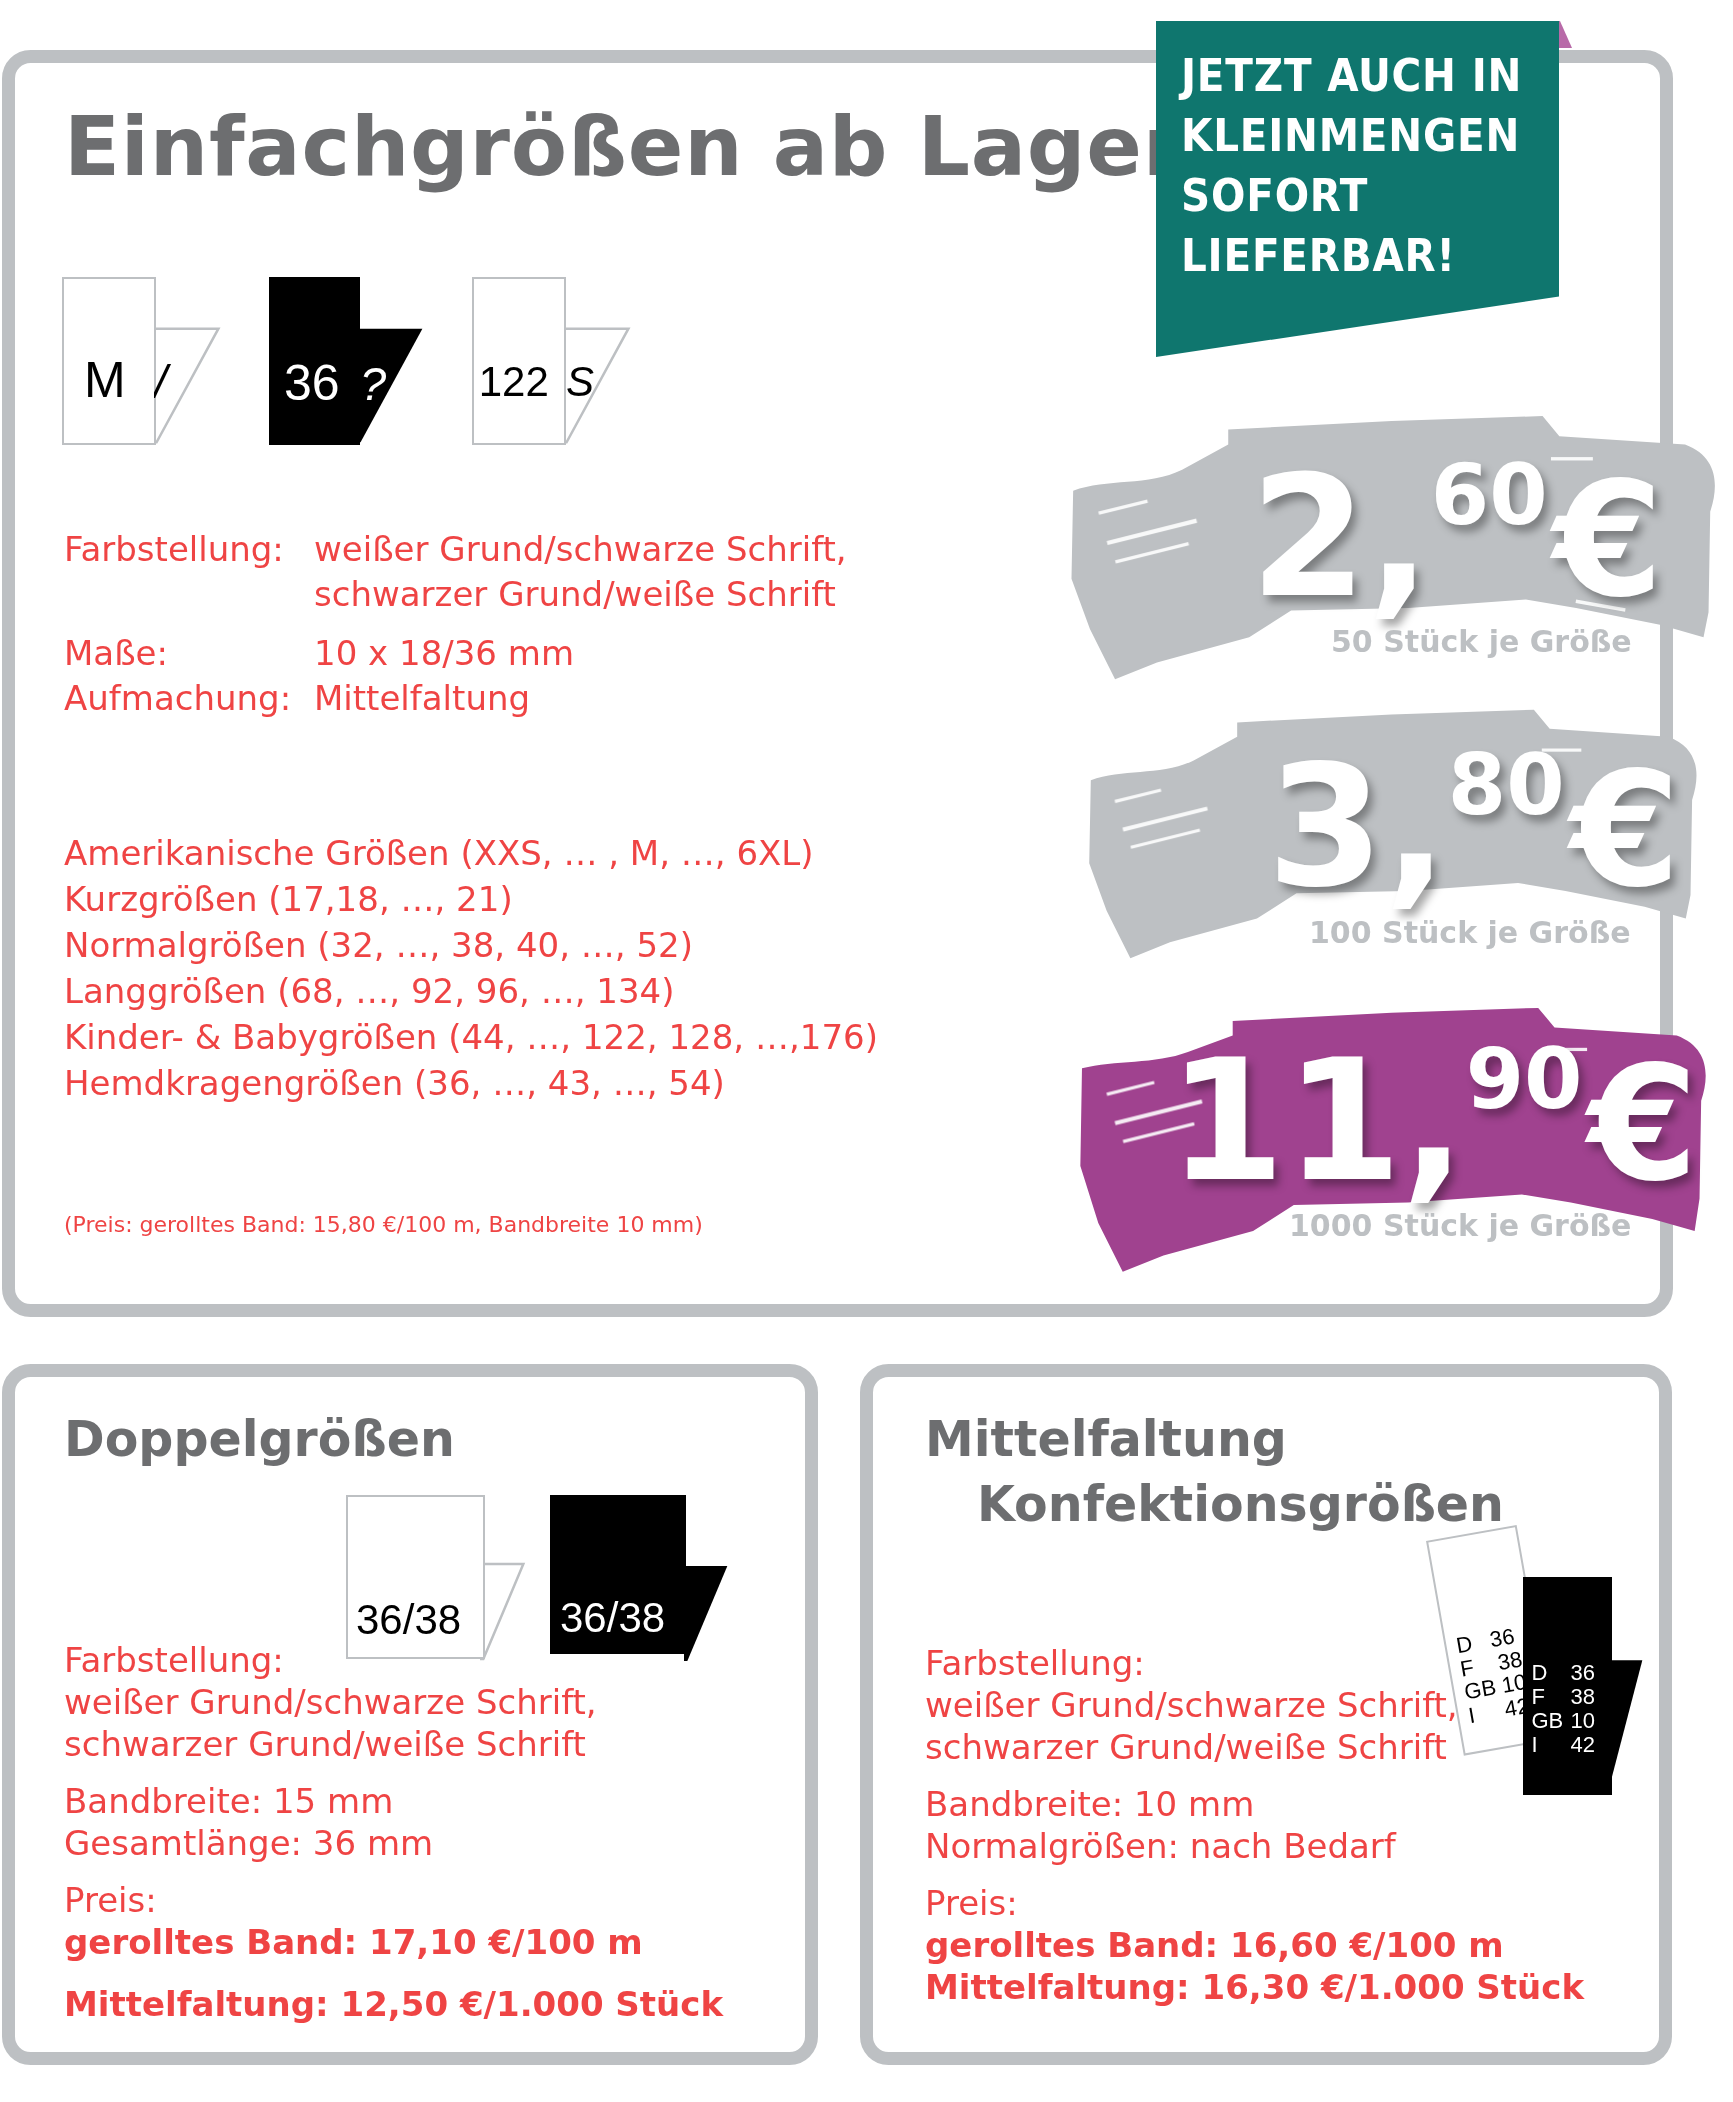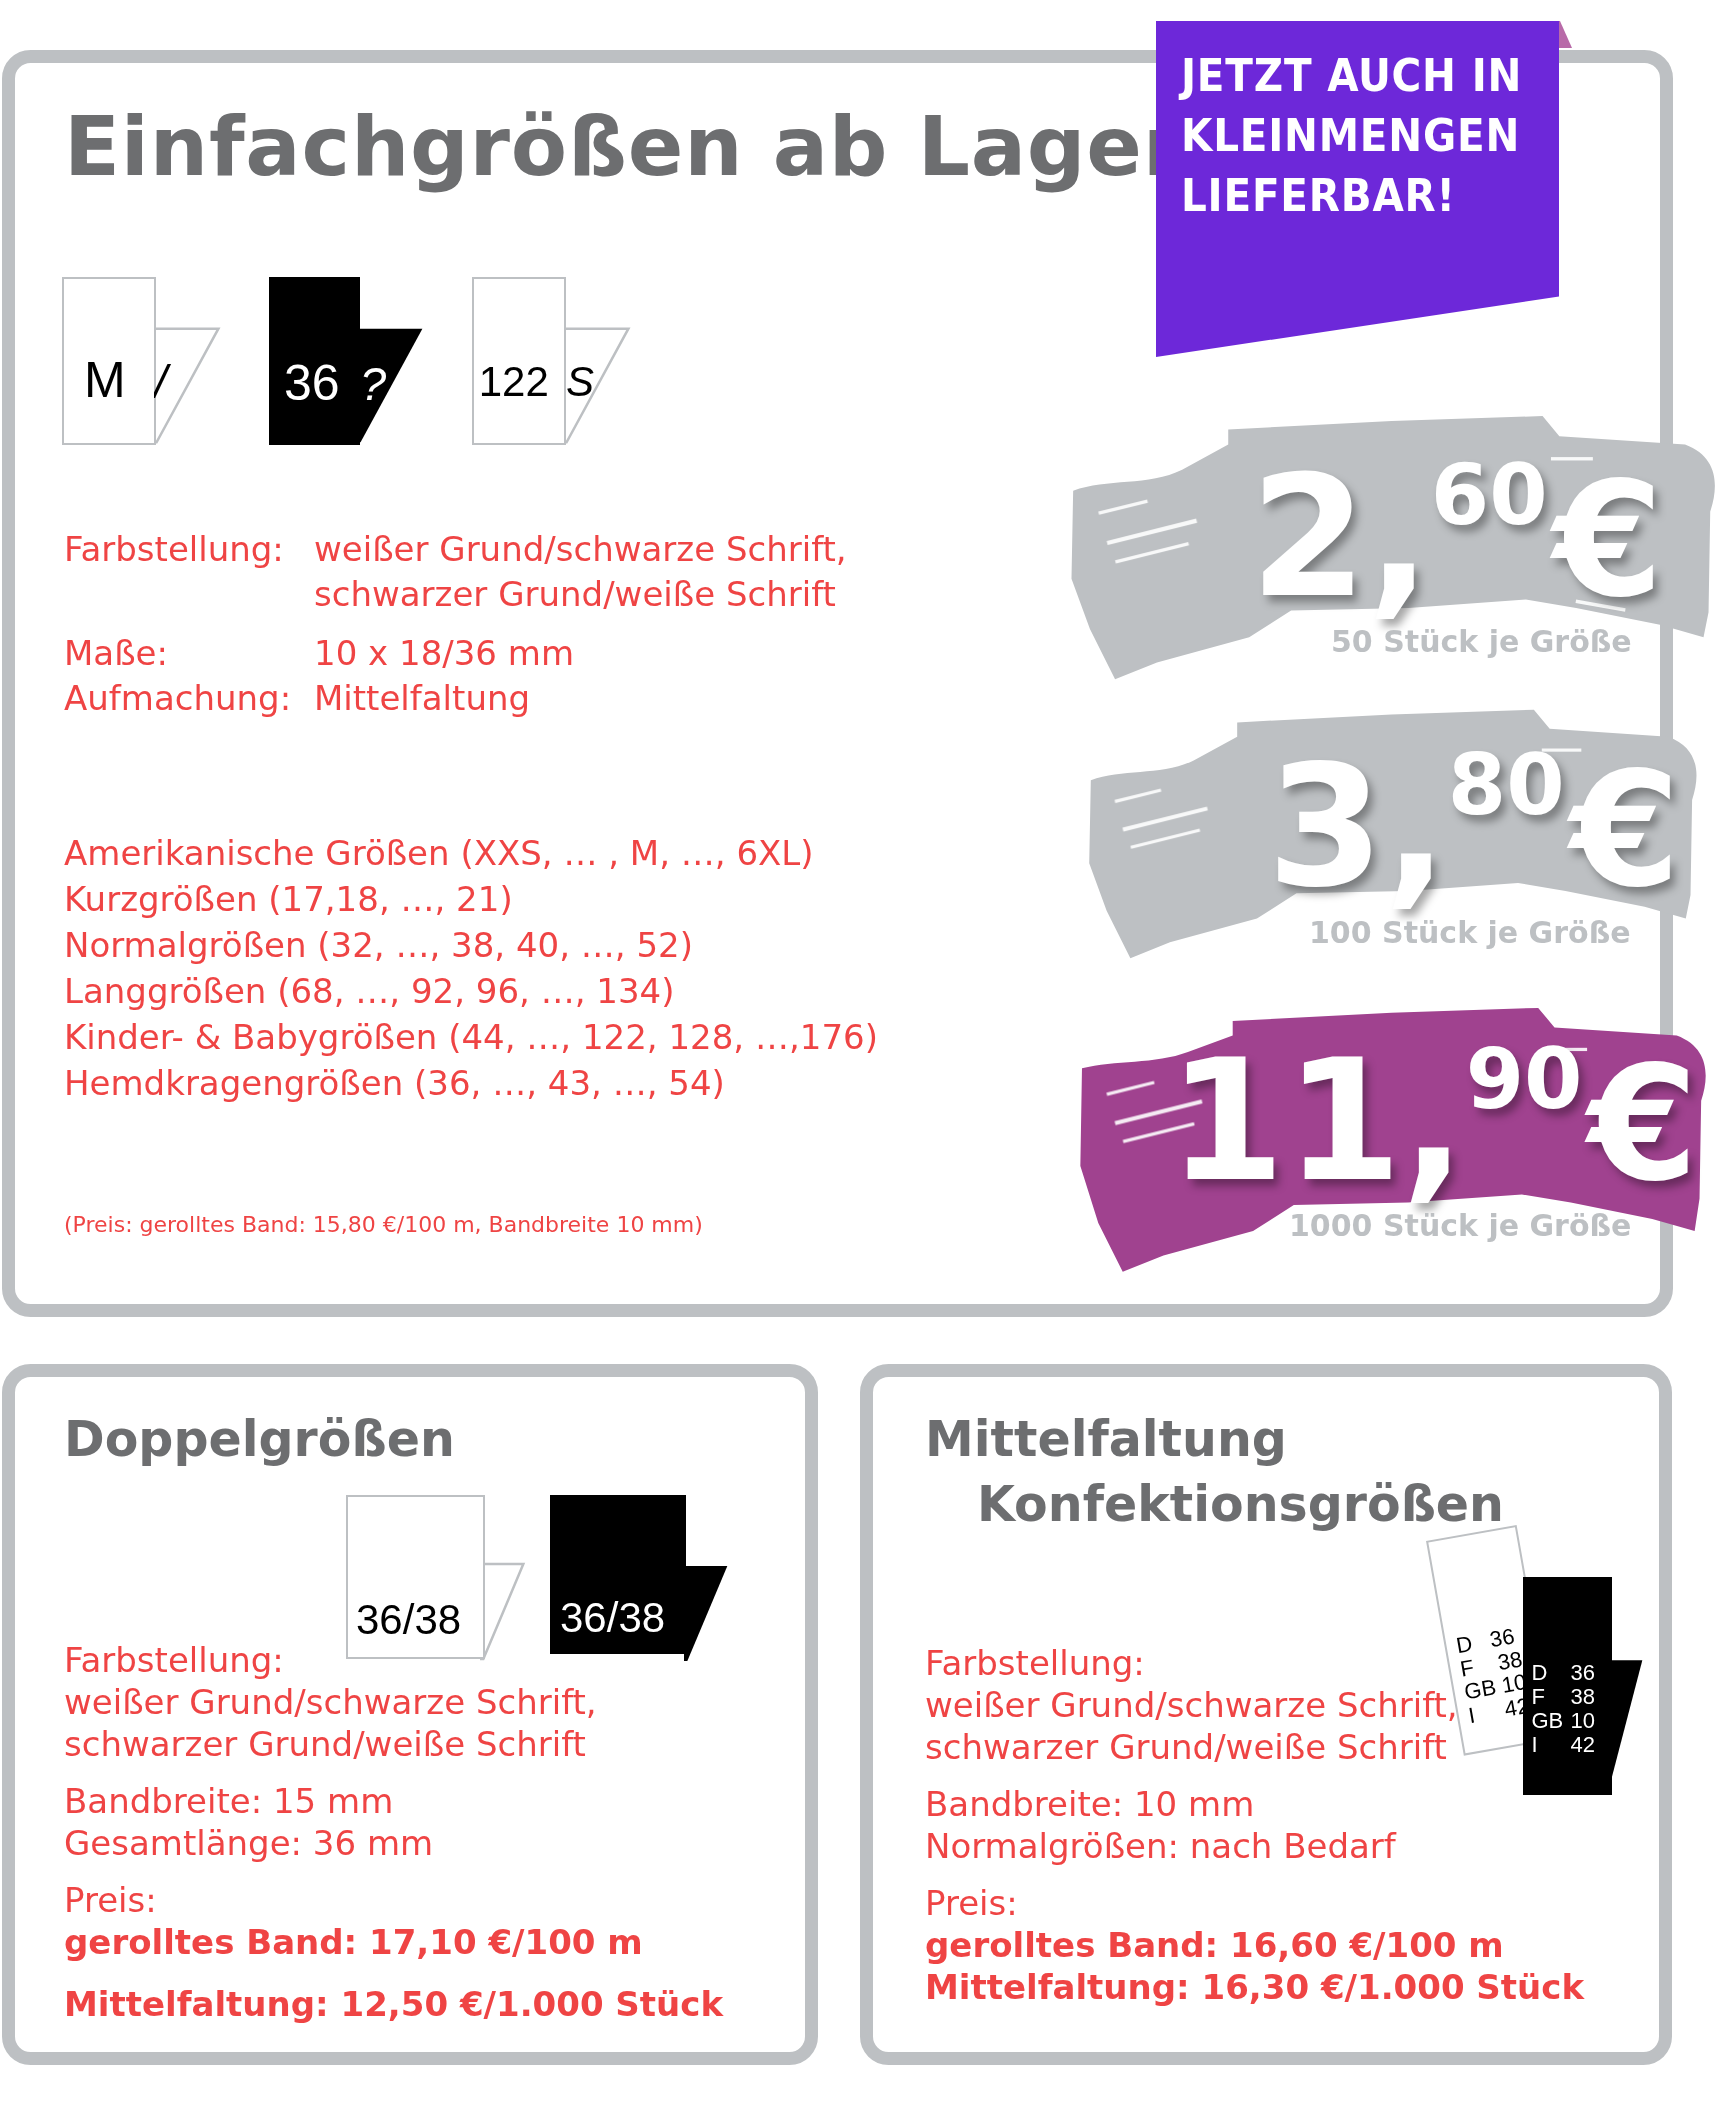--- a/index.html
+++ b/index.html
@@ -16,21 +16,21 @@
   .bold { font-weight:bold; }
 
   
   .lbl { position:absolute; box-sizing:border-box; }
   .lbl .main { position:absolute; left:0; top:0; box-sizing:border-box; }
   .lbl .fold { position:absolute; }
   .lbl .t { position:absolute; font-family:"Liberation Sans", sans-serif; }
 
   
   #promo { position:absolute; left:1156px; top:21px; width:403px; height:336px;
-           background:#6d28d9; clip-path:polygon(0 0, 100% 0, 100% 82%, 0 100%);
+           background:#0f766e; clip-path:polygon(0 0, 100% 0, 100% 82%, 0 100%);
            filter:drop-shadow(5px 8.4px 6.7px rgba(0,0,0,0.35)); }
   #promo-tab { position:absolute; left:1552px; top:21px; width:20px; height:27px;
                background:#b86aa8; clip-path:polygon(0 0, 40% 0, 100% 100%, 0 100%); }
   #promo .line { display:block; color:#fff; font-weight:bold; font-size:45px; line-height:60px;
                  font-family:"DejaVu Sans Condensed","DejaVu Sans", sans-serif; letter-spacing:0.8px; }
   #promo .inner { position:absolute; left:25px; top:25px; }
 
   
   .stroke { position:absolute; }
   .price { position:absolute; color:#fff; font-weight:bold; text-shadow:5px 6.7px 8.4px rgba(0,0,0,0.35);
@@ -90,20 +90,21 @@
 <div class="txt" style="left:64px; top:1015px;">Kinder- &amp; Babygrößen (44, …, 122, 128, …,176)</div>
 <div class="txt" style="left:64px; top:1061px;">Hemdkragengrößen (36, …, 43, …, 54)</div>
 
 <div class="txt" style="left:64px; top:1202px; font-size:22px;">(Preis: gerolltes Band: 15,80 €/100 m, Bandbreite 10 mm)</div>
 
 <div id="promo-tab"></div>
 <div id="promo">
   <div class="inner">
     <span class="line">JETZT AUCH IN</span>
     <span class="line">KLEINMENGEN</span>
+    <span class="line">SOFORT</span>
     <span class="line">LIEFERBAR!</span>
   </div>
 </div>
 
 <svg class="stroke" style="left:1056px; top:411px;" width="663" height="285" viewBox="0 0 790 340">
   <path d="M20,95 C60,80 110,90 150,70 L205,40 L205,22 L400,12 L580,6 L600,30 L750,40 C790,55 790,90 780,120 L778,240 L772,270 L720,255 L620,235 L560,225 L420,235 L280,238 L230,270 L120,300 L70,320 L40,260 L18,200 Z" fill="#bdc0c3"></path>
   <g fill="#fff" opacity="0.9">
     <rect x="60" y="155" width="110" height="5" transform="rotate(-14 60 155)"></rect>
     <rect x="70" y="178" width="90" height="4" transform="rotate(-14 70 178)"></rect>
     <rect x="50" y="120" width="60" height="4" transform="rotate(-14 50 120)"></rect>

